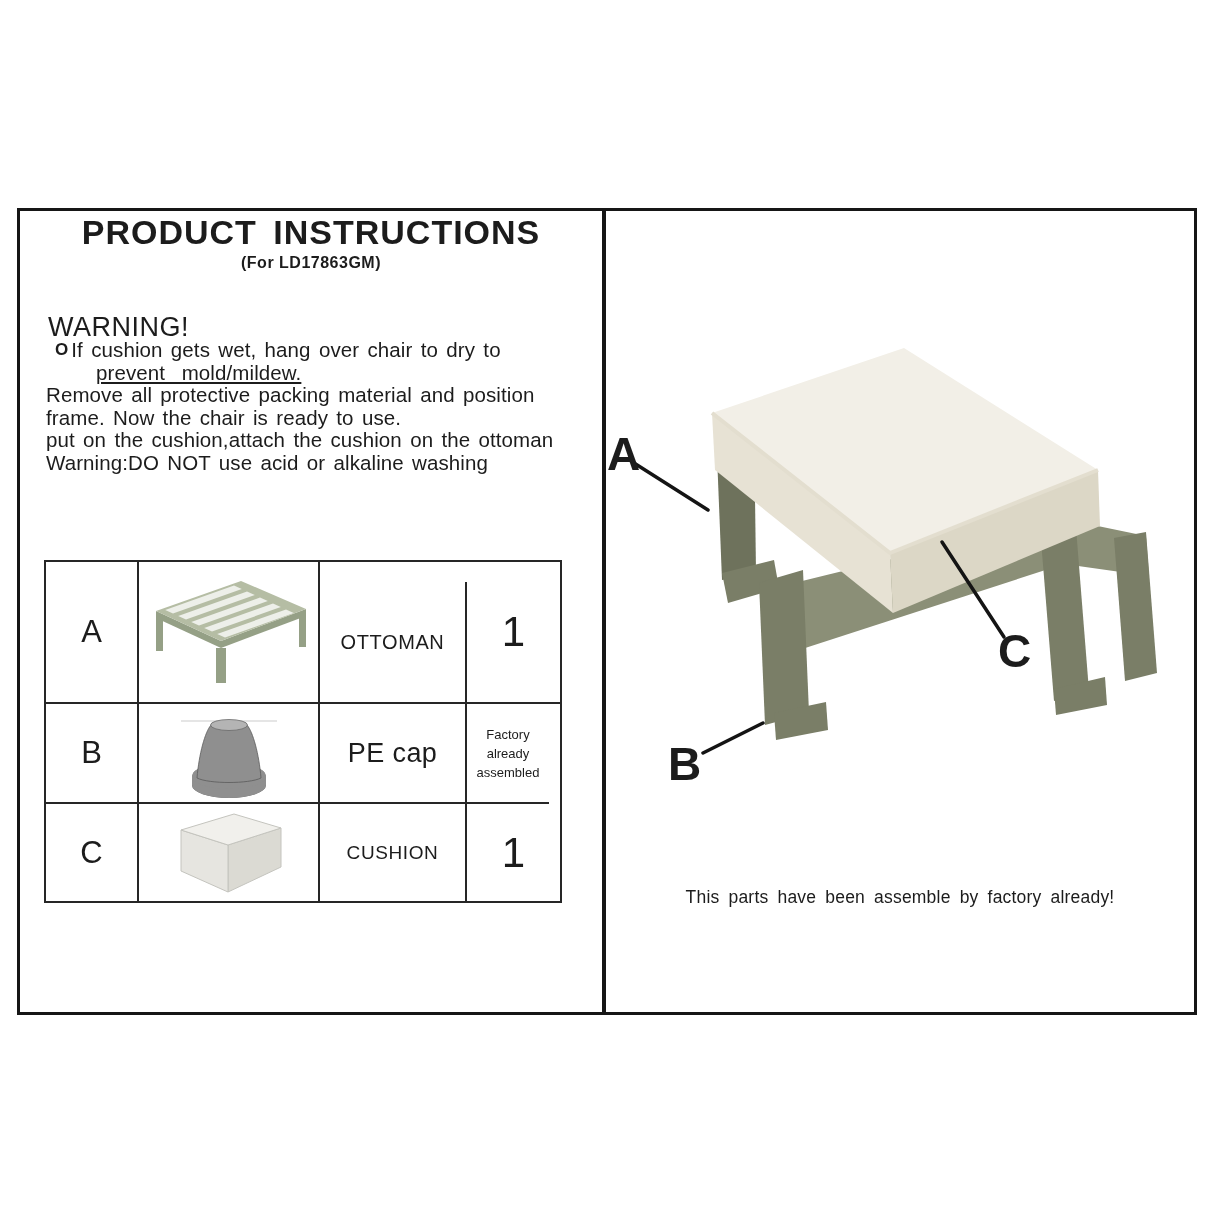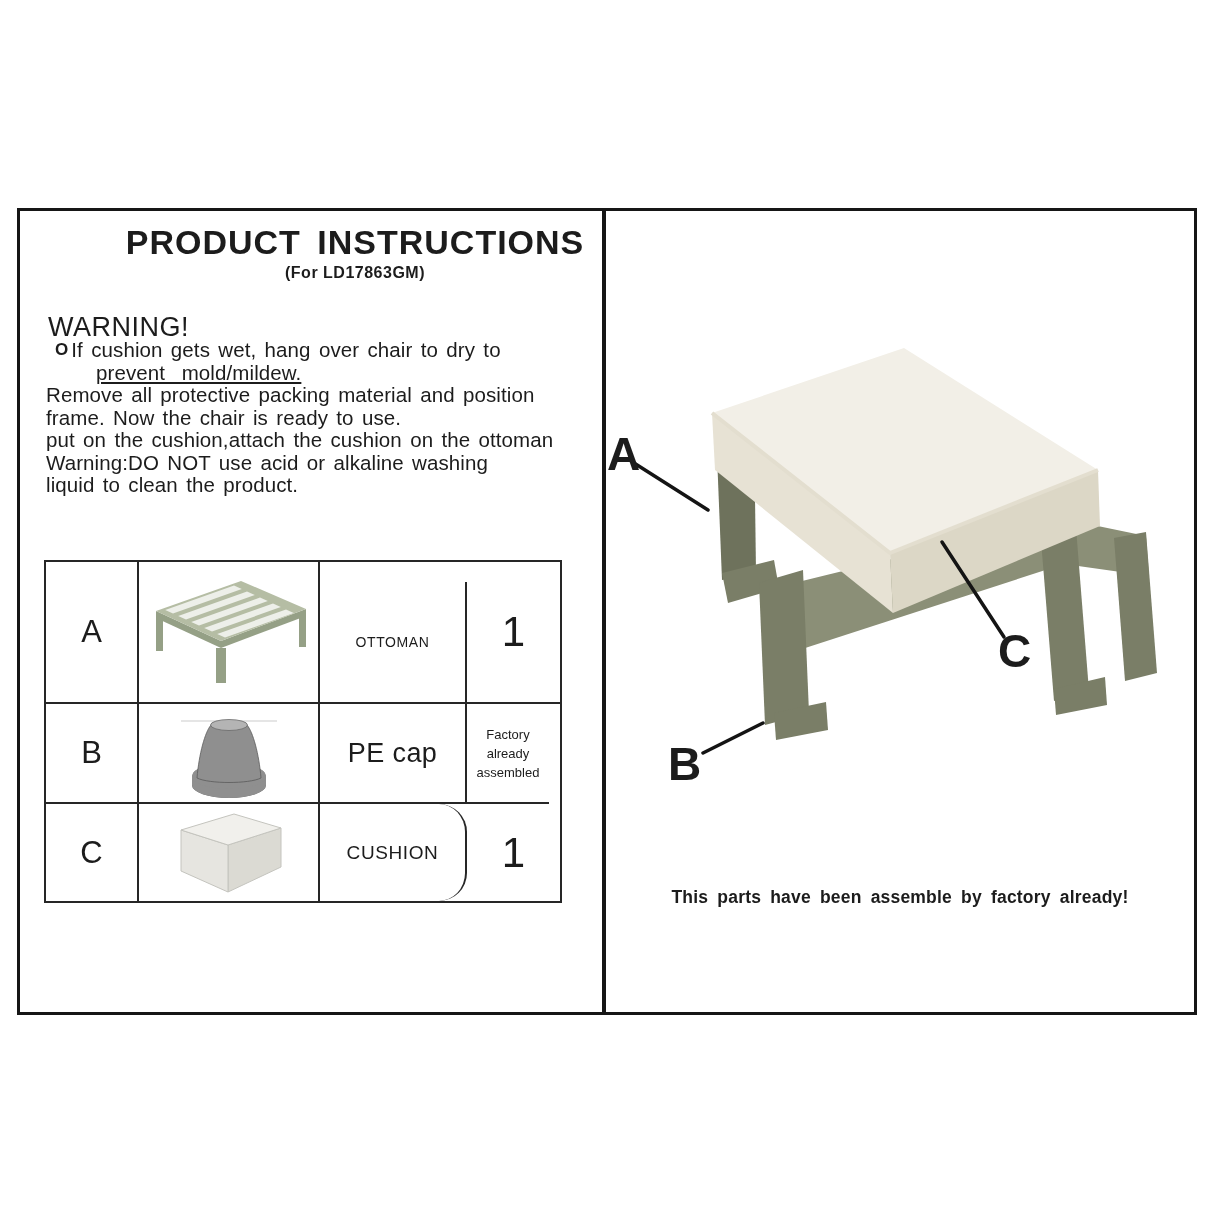--- a/index.html
+++ b/index.html
@@ -6,53 +6,53 @@
   html,body { background:#ffffff; }
   body { font-family:"Liberation Sans", sans-serif; color:var(--ink,#1c1c1c); }
   .page { position:relative; width:1214px; height:1214px; background:#ffffff; overflow:hidden; }
 
   .sheet { position:absolute; left:17px; top:208px; width:1180px; height:807px;
            border:3px solid #161616; display:flex; background:#fff; }
   .panel-left  { position:relative; width:586px; height:100%; border-right:4px solid #161616; }
   .panel-right { position:relative; flex:1; height:100%; }
 
   
-  .title-wrap { position:absolute; left:0; top:12px; width:100%; text-align:center;margin-left:44px; }
+  .title-wrap { position:absolute; left:0; top:2px; width:100%; text-align:center; }
   .doc-title { font-size:34px; font-weight:bold; letter-spacing:1px; word-spacing:6px; }
   .doc-subtitle { font-size:16px; font-weight:bold; letter-spacing:.5px; margin-top:2px; }
 
   .warn-heading { position:absolute; left:28px; top:101px; font-size:27px; font-weight:normal; letter-spacing:.5px; }
   .warn-body { position:absolute; left:26px; top:128px; width:534px; font-size:20.5px; line-height:22.5px;
                letter-spacing:.1px; word-spacing:2.5px; }
   .w-line { white-space:pre-wrap; }
   .w-line.first { padding-left:9px; }
   .w-line.indent { padding-left:50px;text-decoration:underline; }
   .bullet { display:inline-block; font-size:17px; font-weight:bold; vertical-align:2px; margin-right:3px; }
 
   .ptable { position:absolute; left:24px; top:349px; width:518px; border:2px solid #262626;
             display:grid; grid-template-columns:93px 181px 147px 93px; grid-template-rows:142px 100px 97px; }
   .cell { border-right:2px solid #262626; border-bottom:2px solid #262626;
           display:flex; align-items:center; justify-content:center; text-align:center; }
   .cell.last-col { border-right:none; }
   .cell.last-row { border-bottom:none; }
   .cell-letter { font-size:31px; }
-  .pname-a { font-size:14px; letter-spacing:.6px;margin-top:20px; }
+  .pname-a { font-size:20px; letter-spacing:.6px;margin-top:20px; }
   .pname-b { font-size:27px; letter-spacing:.4px; }
-  .pname-c { font-size:19px; letter-spacing:.6px;border-radius:28px; }
+  .pname-c { font-size:19px; letter-spacing:.6px; }
   .qty-big { font-size:42px; }
   .qty-small { font-size:13px; line-height:19px; width:82px; }
 
   
   .photo-svg { position:absolute; left:0; top:0; }
   .callout { position:absolute; font-size:46px; font-weight:600; line-height:1; }
   .callout.a { left:1px;  top:220px; }
   .callout.b { left:62px; top:530px; }
   .callout.c { left:392px; top:417px; }
   .assembly-note { position:absolute; left:0; top:676px; width:100%; text-align:center;
-                   font-size:17.5px; font-weight:700; letter-spacing:.2px; word-spacing:4px; }
+                   font-size:17.5px; font-weight:400; letter-spacing:.2px; word-spacing:4px; }
 
   
   .fr   { fill:var(--frame-olive,#8b8f77); }
   .fr-d { fill:var(--frame-olive-dark,#7a7e67); }
   .fr-d2{ fill:var(--frame-olive-deep,#6e725c); }
   .cu-top  { fill:var(--cushion-cream,#f2efe7); }
   .cu-left { fill:var(--cushion-shade,#e7e2d4); }
   .cu-right{ fill:var(--cushion-shade2,#dcd7c6); }
   .piping { fill:none; stroke:var(--piping,#e3decf); stroke-width:4; stroke-linejoin:round; }
   .callout-line { stroke:#141414; stroke-width:3.5; stroke-linecap:round; }
@@ -83,21 +83,20 @@
 
       <div class="warn-heading">WARNING!</div>
 
       <div class="warn-body">
         <div class="w-line first"><span class="bullet">O</span><span>If cushion gets wet, hang over chair to dry to</span></div>
         <div class="w-line indent">prevent  mold/mildew.</div>
         <div class="w-line">Remove all protective packing material and position</div>
         <div class="w-line">frame. Now the chair is ready to use.</div>
         <div class="w-line">put on the cushion,attach the cushion on the ottoman</div>
         <div class="w-line">Warning:DO NOT use acid or alkaline washing</div>
-        <div class="w-line">liquid to clean the product.</div>
       </div>
 
       <div class="ptable">
 
         <div class="cell cell-letter">A</div>
         <div class="cell">
           <svg width="166" height="122" viewBox="0 0 166 122">
             <g>
               <polygon class="sage-dark" points="10,40 75,70 75,77 10,47"></polygon>
               <polygon class="sage-dark" points="75,70 160,38 160,45 75,77"></polygon>

